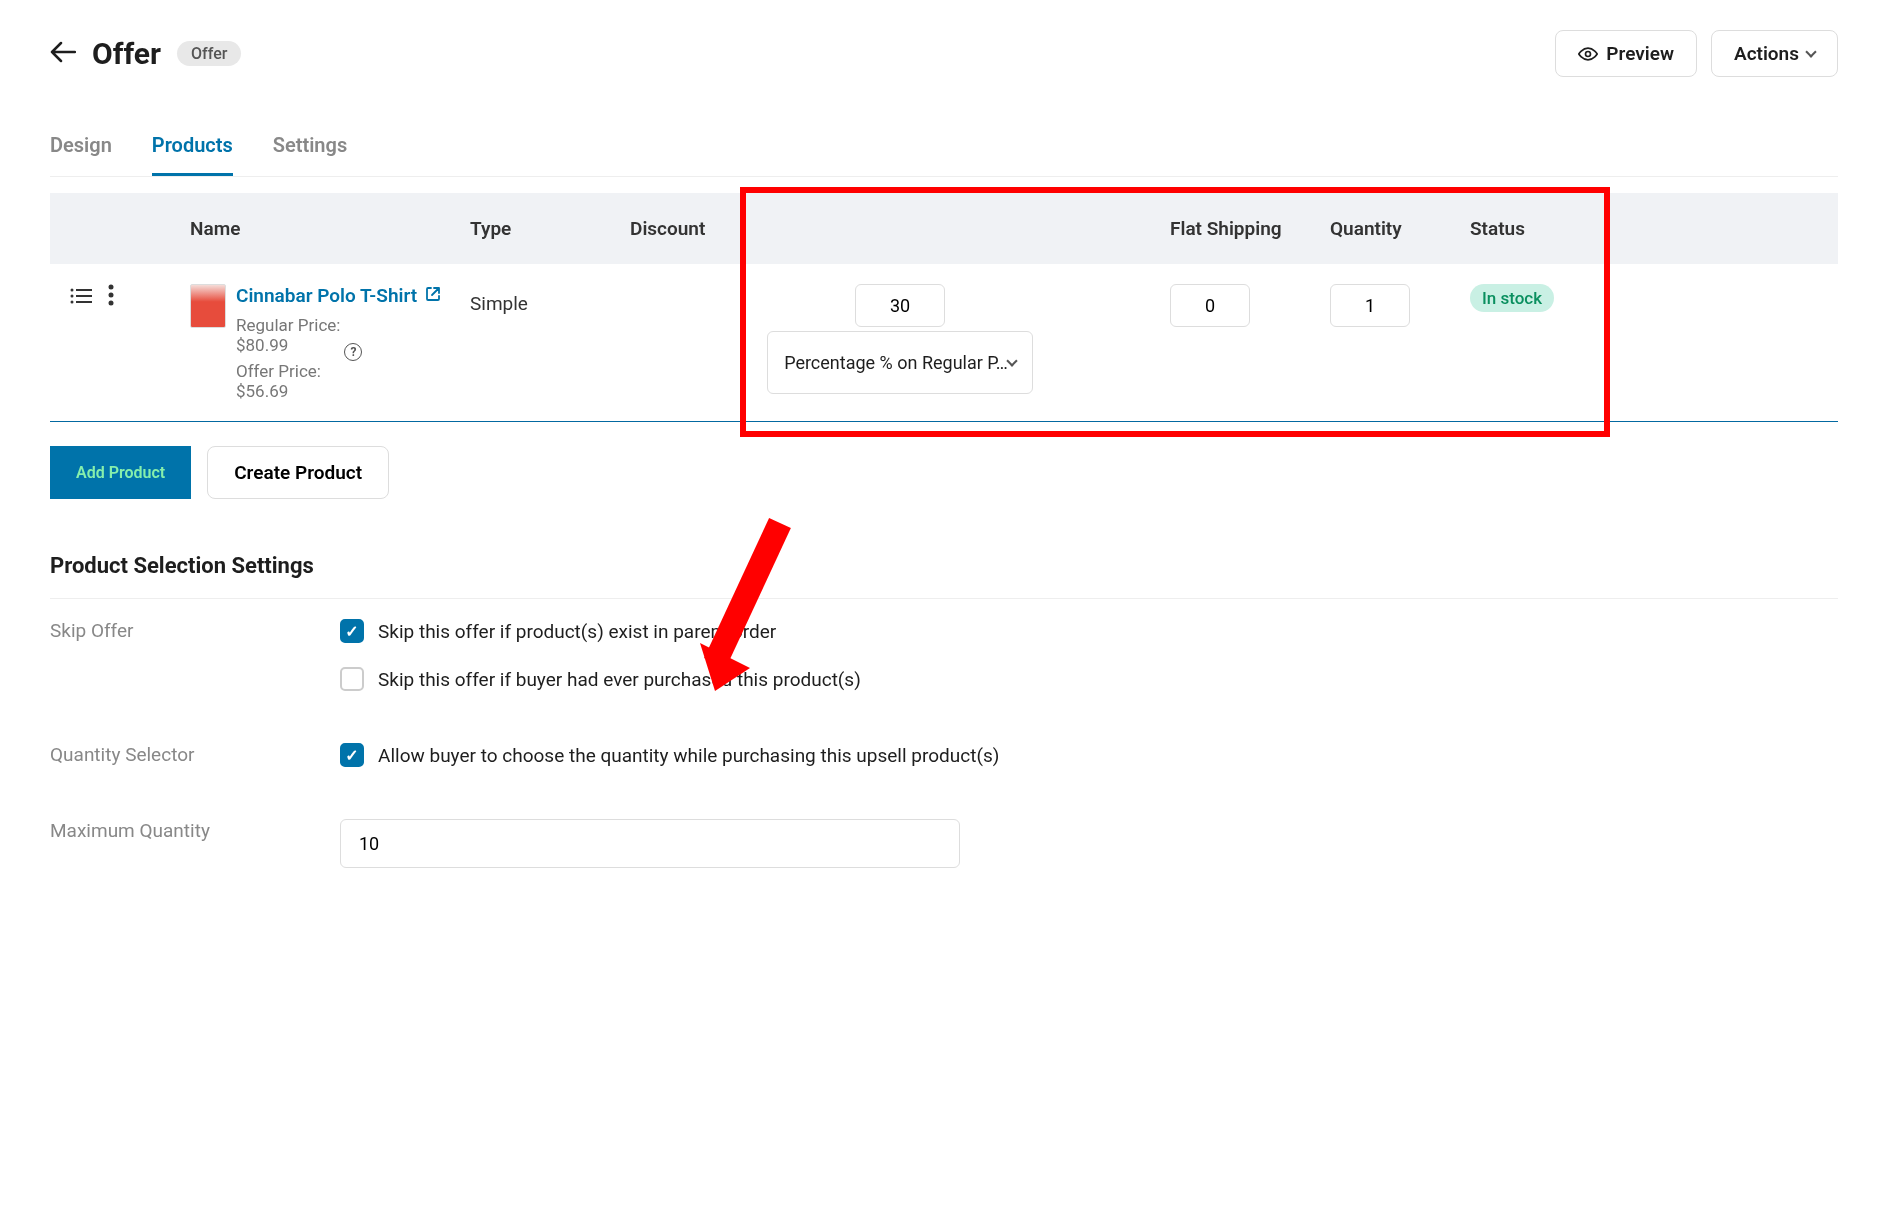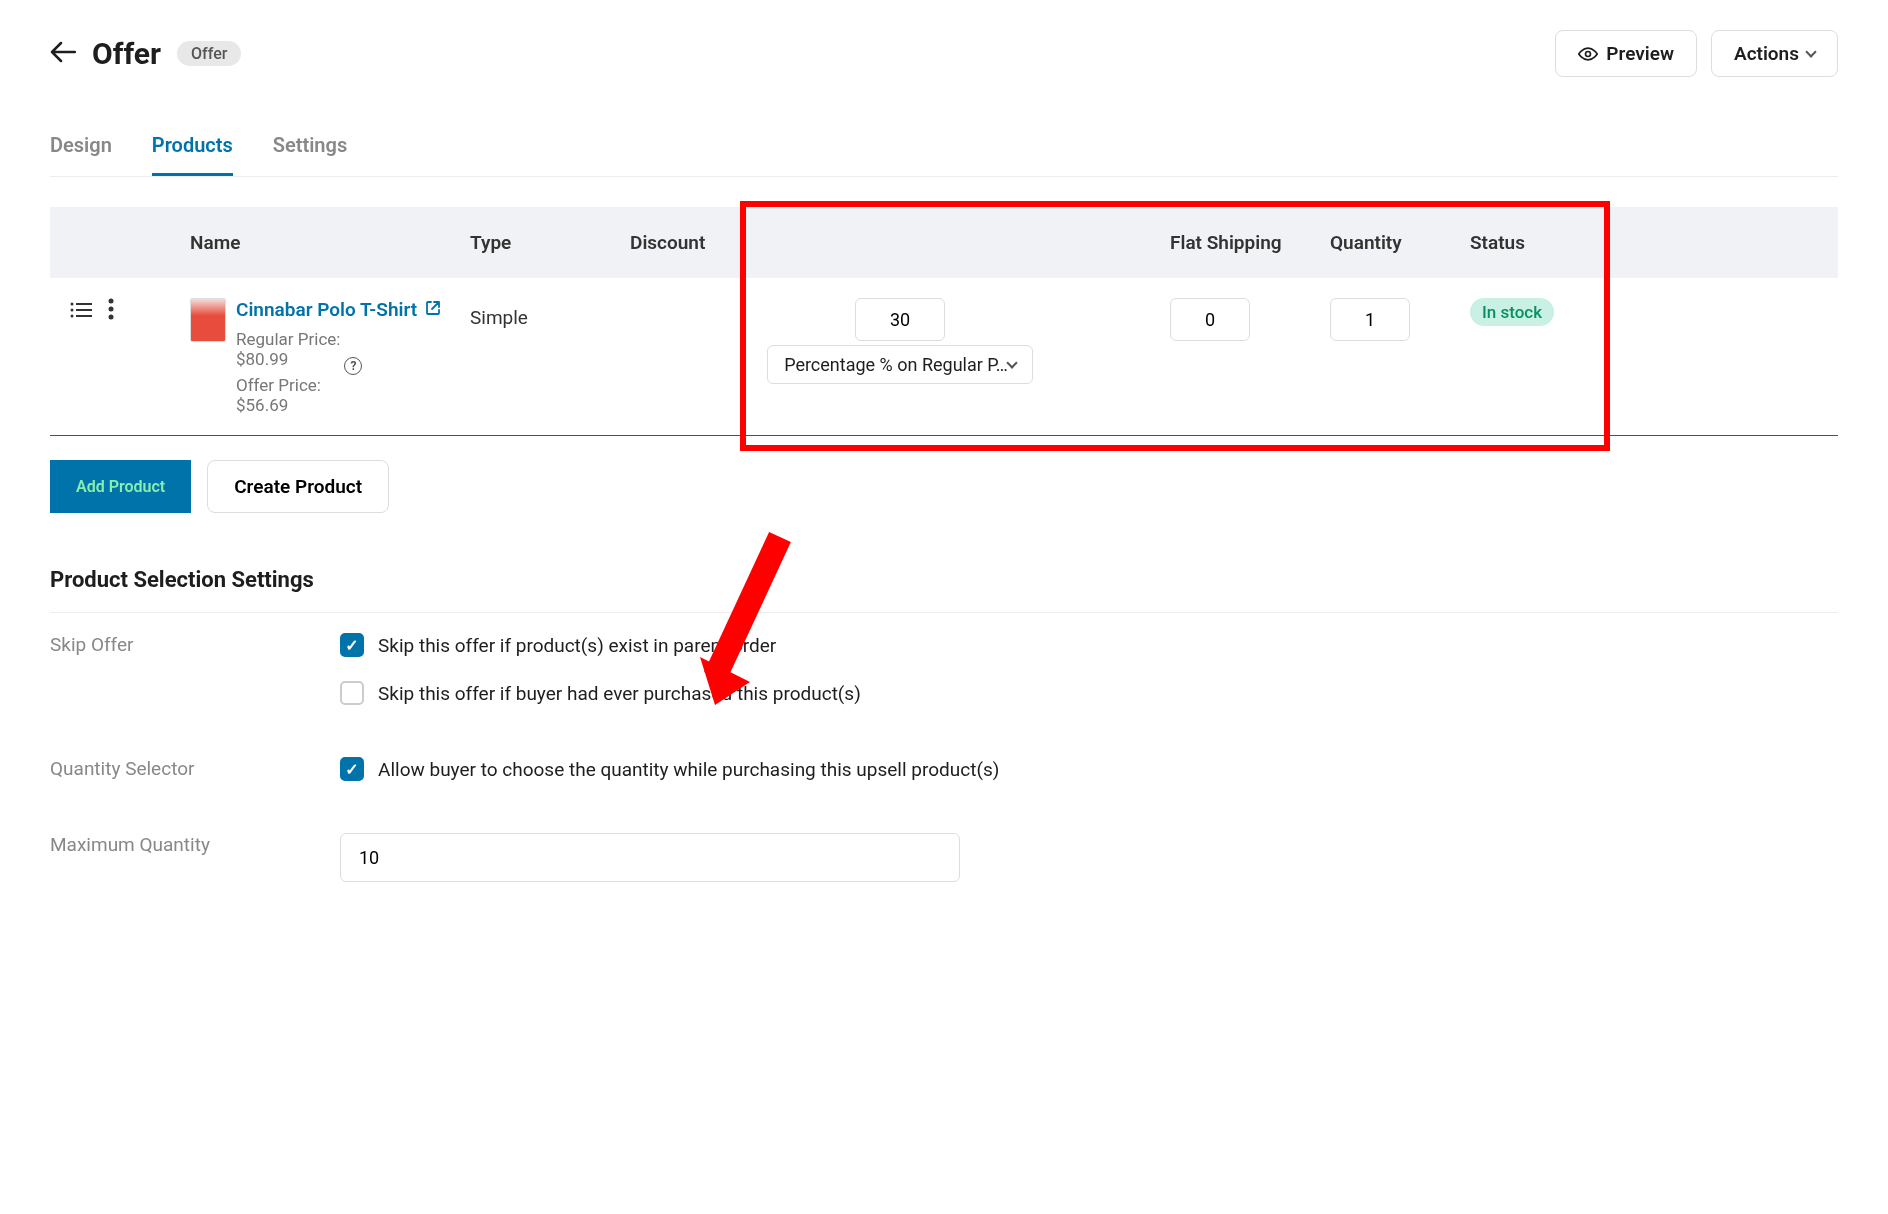--- a/index.html
+++ b/index.html
@@ -56,21 +56,21 @@
       background: #fff;
       font-size: 19px;
       font-weight: 600;
       cursor: pointer;
       color: #1e1e1e;
     }
     .tabs {
       display: flex;
       gap: 40px;
       border-bottom: 1px solid #eee;
-      margin-bottom: 30px;
+      margin-bottom: 16px;
     }
     .tab {
       font-size: 20px;
       font-weight: 600;
       color: #888;
       padding: 8px 0 16px 0;
       cursor: pointer;
       border-bottom: 3px solid transparent;
     }
     .tab.active {
@@ -186,21 +186,21 @@
     .input-qty {
       width: 80px;
       padding: 10px 14px;
       border: 1px solid #ddd;
       border-radius: 6px;
       font-size: 18px;
       text-align: center;
     }
     .select-discount {
       flex: 1;
-      padding: 8px 16px;
+      padding: 20px 16px;
       border: 1px solid #ddd;
       border-radius: 6px;
       font-size: 18px;
       display: flex;
       justify-content: space-between;
       align-items: center;
       cursor: pointer;
       max-width: 370px;
     }
     .status-badge {

